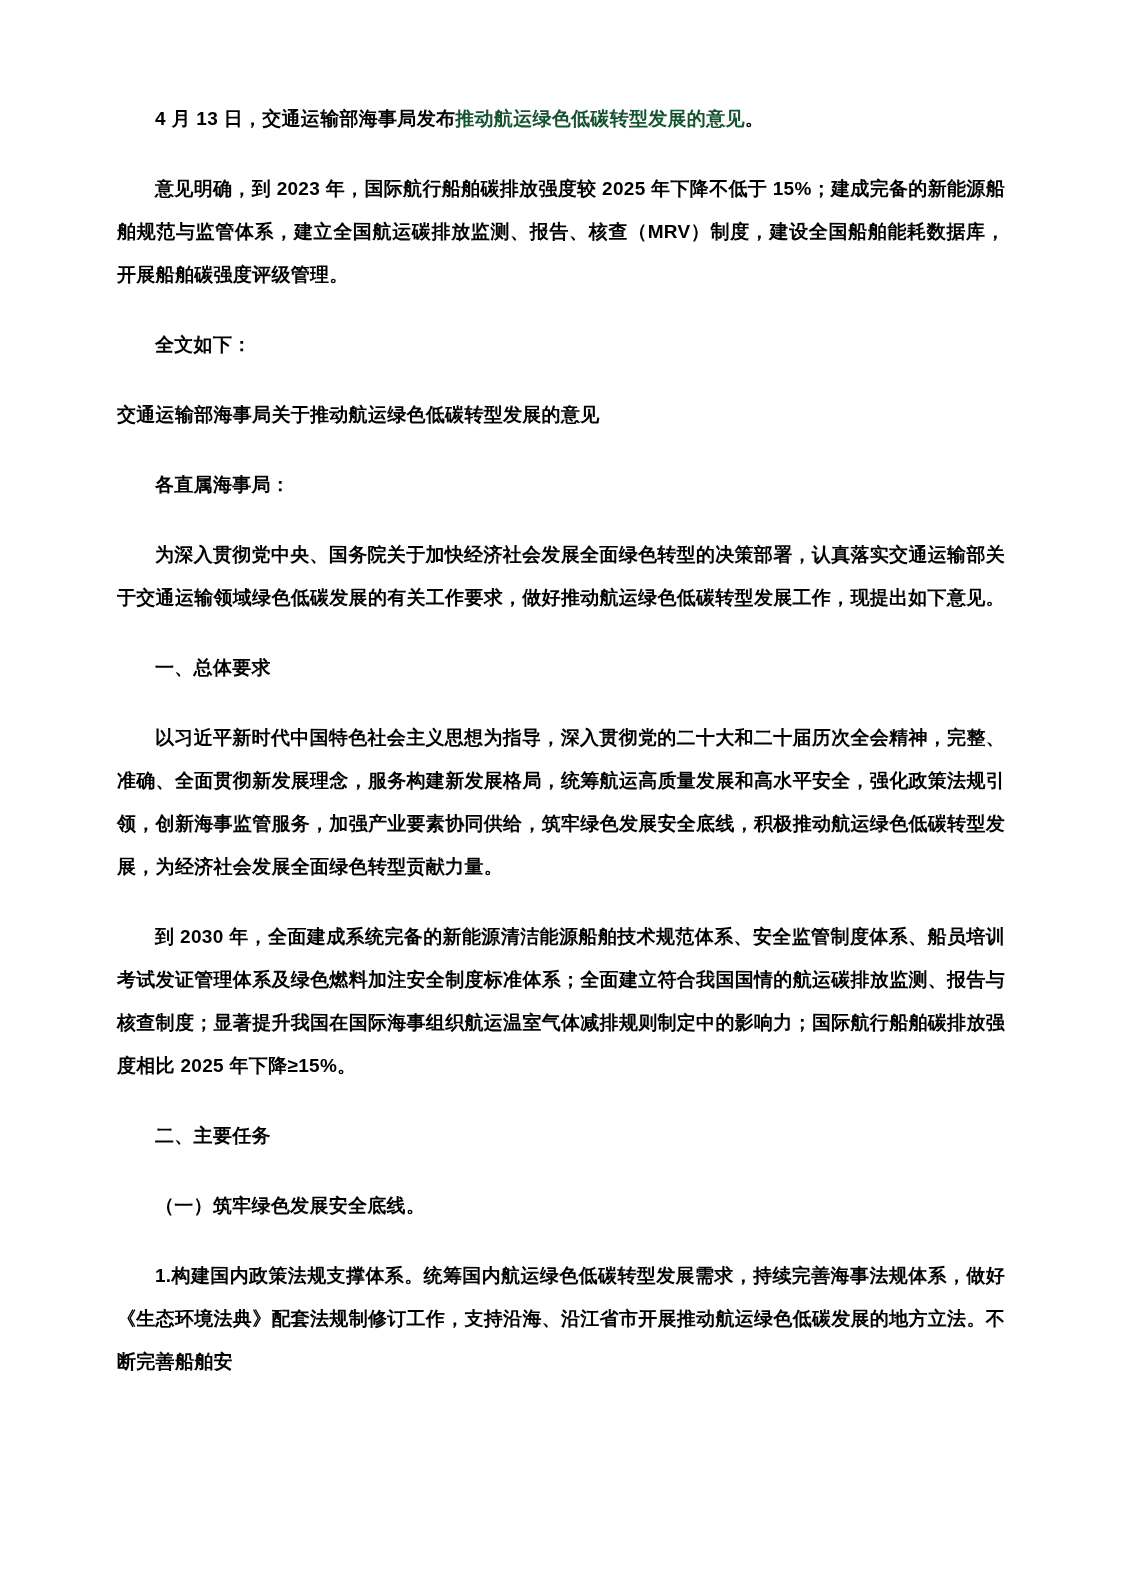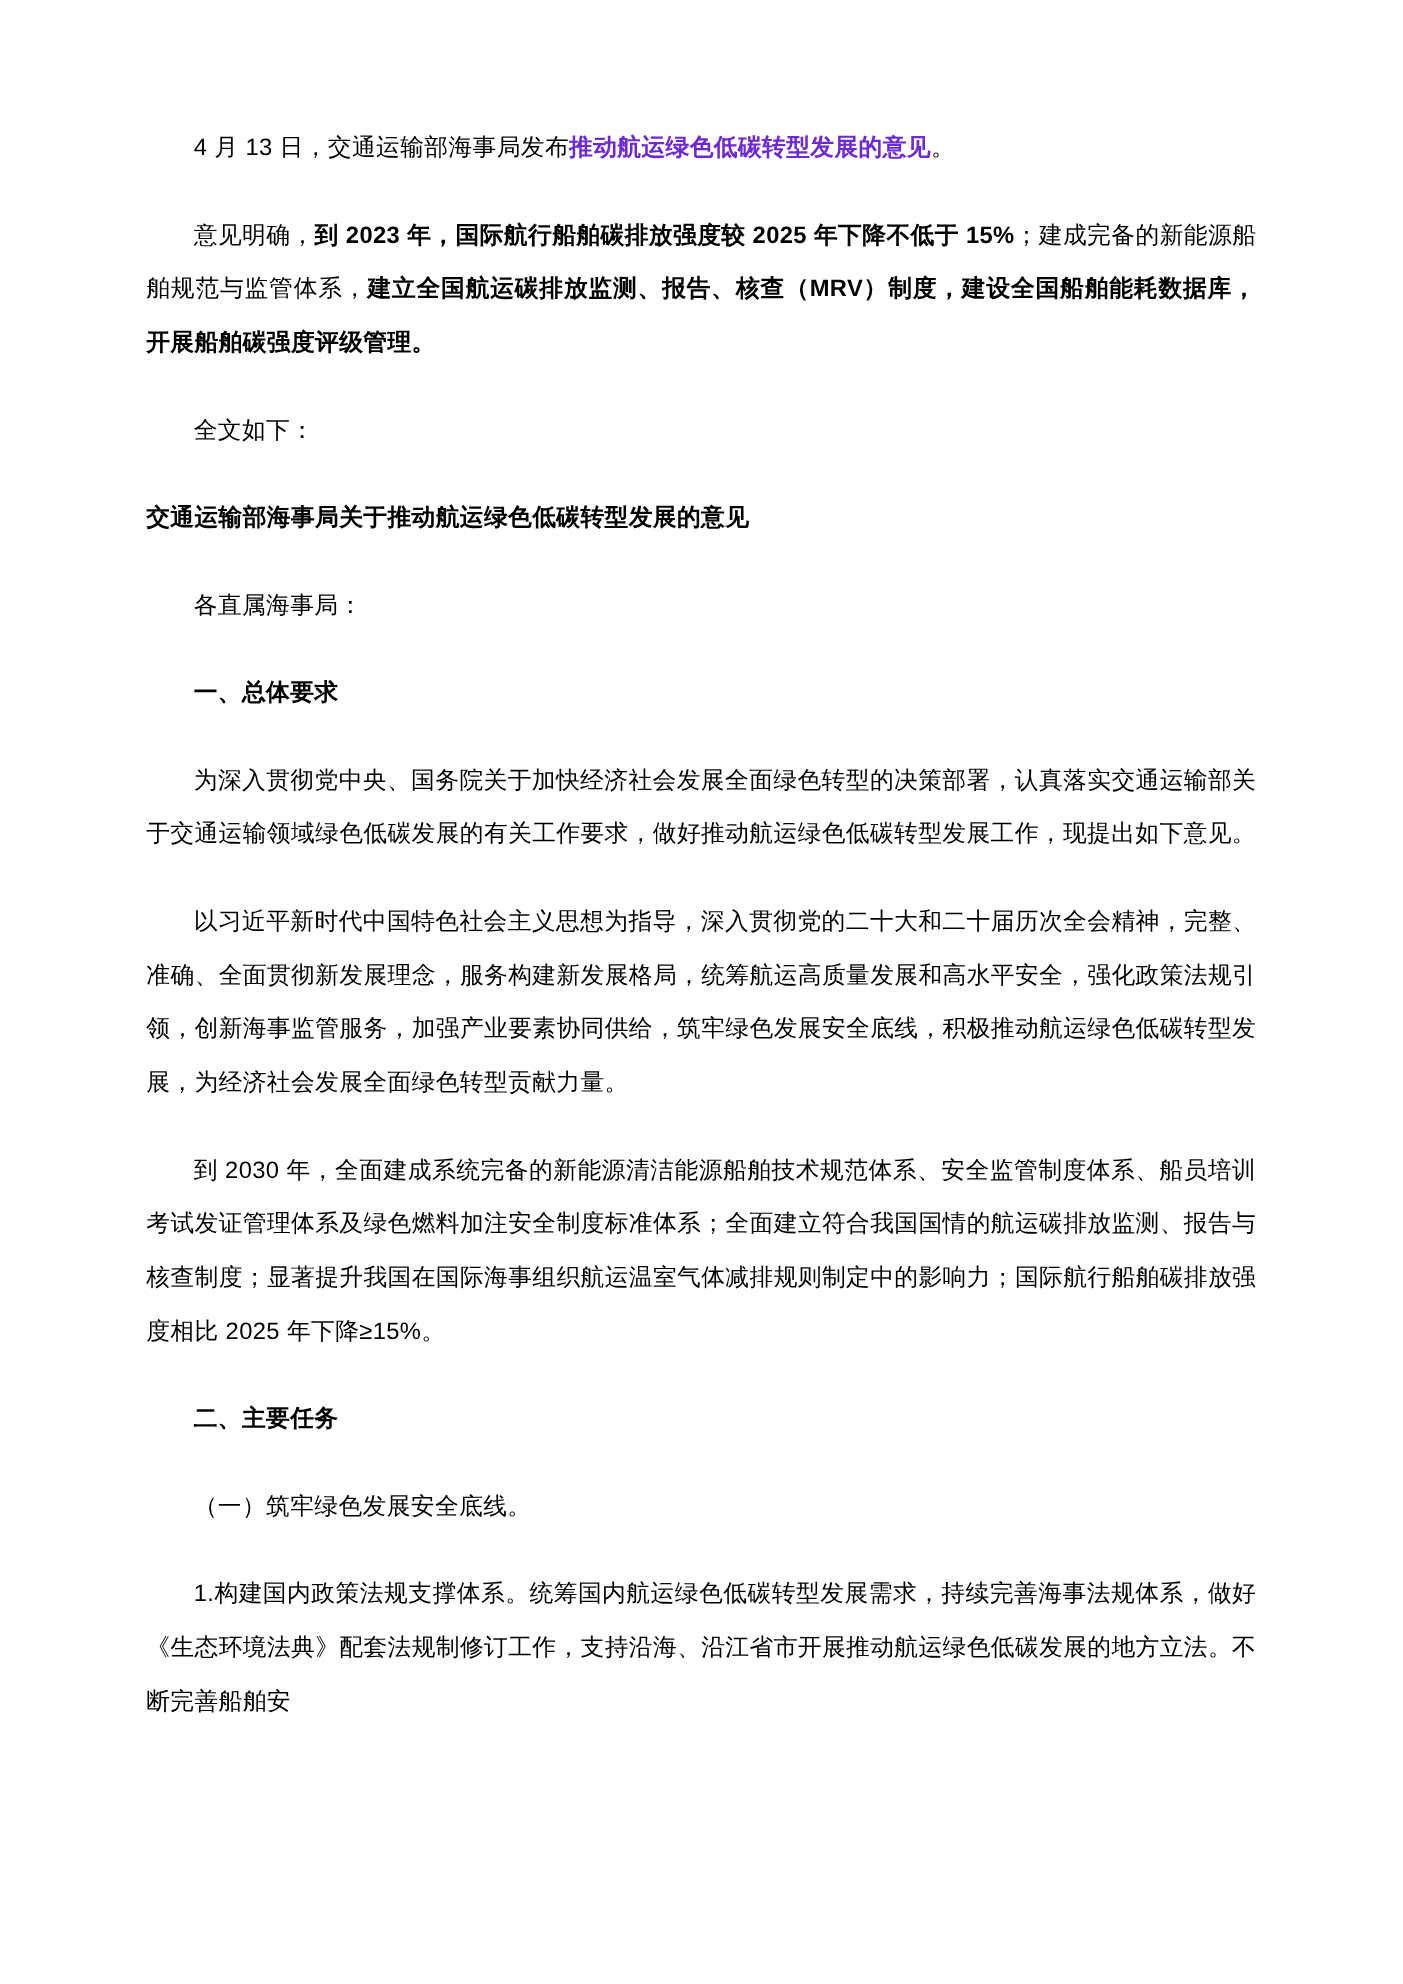--- a/index.html
+++ b/index.html
@@ -34,35 +34,35 @@
   p.para:last-child {
     margin-bottom: 0;
   }
   p.para.title {
     text-indent: 0;
     font-weight: bold;
   }
   p.para.heading {
     font-weight: bold;
   }
-  span.run { font-weight: normal; }
+  span.run { font-weight: bold; }
   span.run.bold { font-weight: bold; }
-  span.run.red { color: #6d28d9; }
+  span.run.red { color: #14532d; }
 </style>
 </head>
 <body>
 
 <div class="page">
   <div class="doc-body" id="doc-body">
       <p class="para body"><span class="run">4 月 13 日，交通运输部海事局发布</span><span class="run bold red">推动航运绿色低碳转型发展的意见</span><span class="run">。</span></p>
       <p class="para body"><span class="run">意见明确，</span><span class="run bold">到 2023 年，国际航行船舶碳排放强度较 2025 年下降不低于 15%</span><span class="run">；建成完备的新能源船舶规范与监管体系，</span><span class="run bold">建立全国航运碳排放监测、报告、核查（MRV）制度，建设全国船舶能耗数据库，开展船舶碳强度评级管理。</span></p>
       <p class="para body"><span class="run">全文如下：</span></p>
       <p class="para title"><span class="run bold">交通运输部海事局关于推动航运绿色低碳转型发展的意见</span></p>
       <p class="para body"><span class="run">各直属海事局：</span></p>
+      <p class="para body"><span class="run">为深入贯彻党中央、国务院关于加快经济社会发展全面绿色转型的决策部署，认真落实交通运输部关于交通运输领域绿色低碳发展的有关工作要求，做好推动航运绿色低碳转型发展工作，现提出如下意见。</span></p>
       <p class="para heading"><span class="run bold">一、总体要求</span></p>
-      <p class="para body"><span class="run">为深入贯彻党中央、国务院关于加快经济社会发展全面绿色转型的决策部署，认真落实交通运输部关于交通运输领域绿色低碳发展的有关工作要求，做好推动航运绿色低碳转型发展工作，现提出如下意见。</span></p>
       <p class="para body"><span class="run">以习近平新时代中国特色社会主义思想为指导，深入贯彻党的二十大和二十届历次全会精神，完整、准确、全面贯彻新发展理念，服务构建新发展格局，统筹航运高质量发展和高水平安全，强化政策法规引领，创新海事监管服务，加强产业要素协同供给，筑牢绿色发展安全底线，积极推动航运绿色低碳转型发展，为经济社会发展全面绿色转型贡献力量。</span></p>
       <p class="para body"><span class="run">到 2030 年，全面建成系统完备的新能源清洁能源船舶技术规范体系、安全监管制度体系、船员培训考试发证管理体系及绿色燃料加注安全制度标准体系；全面建立符合我国国情的航运碳排放监测、报告与核查制度；显著提升我国在国际海事组织航运温室气体减排规则制定中的影响力；国际航行船舶碳排放强度相比 2025 年下降≥15%。</span></p>
       <p class="para heading"><span class="run bold">二、主要任务</span></p>
       <p class="para body"><span class="run">（一）筑牢绿色发展安全底线。</span></p>
       <p class="para body"><span class="run">1.构建国内政策法规支撑体系。统筹国内航运绿色低碳转型发展需求，持续完善海事法规体系，做好《生态环境法典》配套法规制修订工作，支持沿海、沿江省市开展推动航运绿色低碳发展的地方立法。不断完善船舶安</span></p>
     </div>
 </div>
 
 </body></html>

